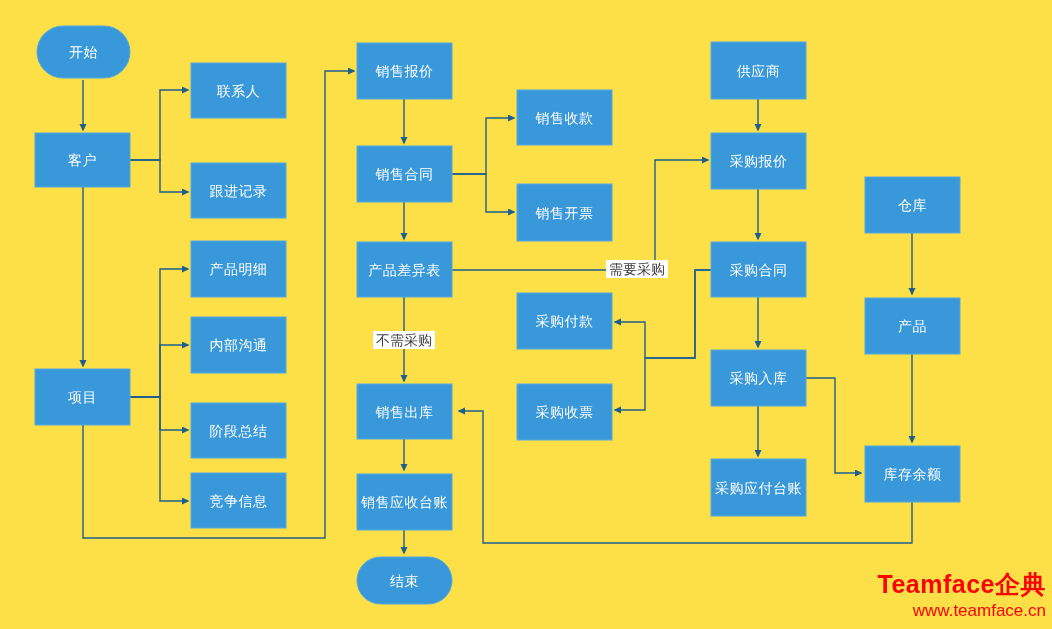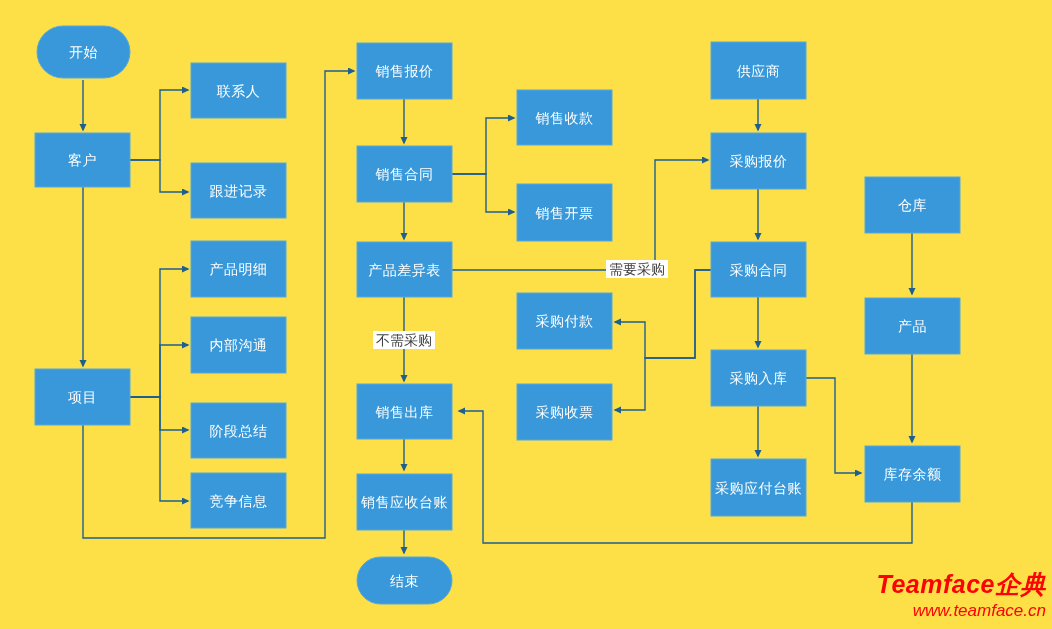--- a/index.html
+++ b/index.html
@@ -161,17 +161,17 @@
         </g>
       </g>
     <g id="edge-label-layer">
         <rect x="606" y="260" width="62" height="18" fill="#ffffff"></rect>
         <text x="637" y="269" fill="#404040" font-size="14" text-anchor="middle" dominant-baseline="central">需要采购</text>
         <rect x="373" y="331" width="62" height="18" fill="#ffffff"></rect>
         <text x="404" y="340" fill="#404040" font-size="14" text-anchor="middle" dominant-baseline="central">不需采购</text>
       </g>
   </svg>
 
-  <div class="watermark" style="color: rgb(251, 3, 3); font-style: italic;">
+  <div class="watermark" style="color: rgb(251, 3, 3);">
     <div class="brand">Teamface企典</div>
     <div class="url">www.teamface.cn</div>
   </div>
 </div>
 
 </body></html>

